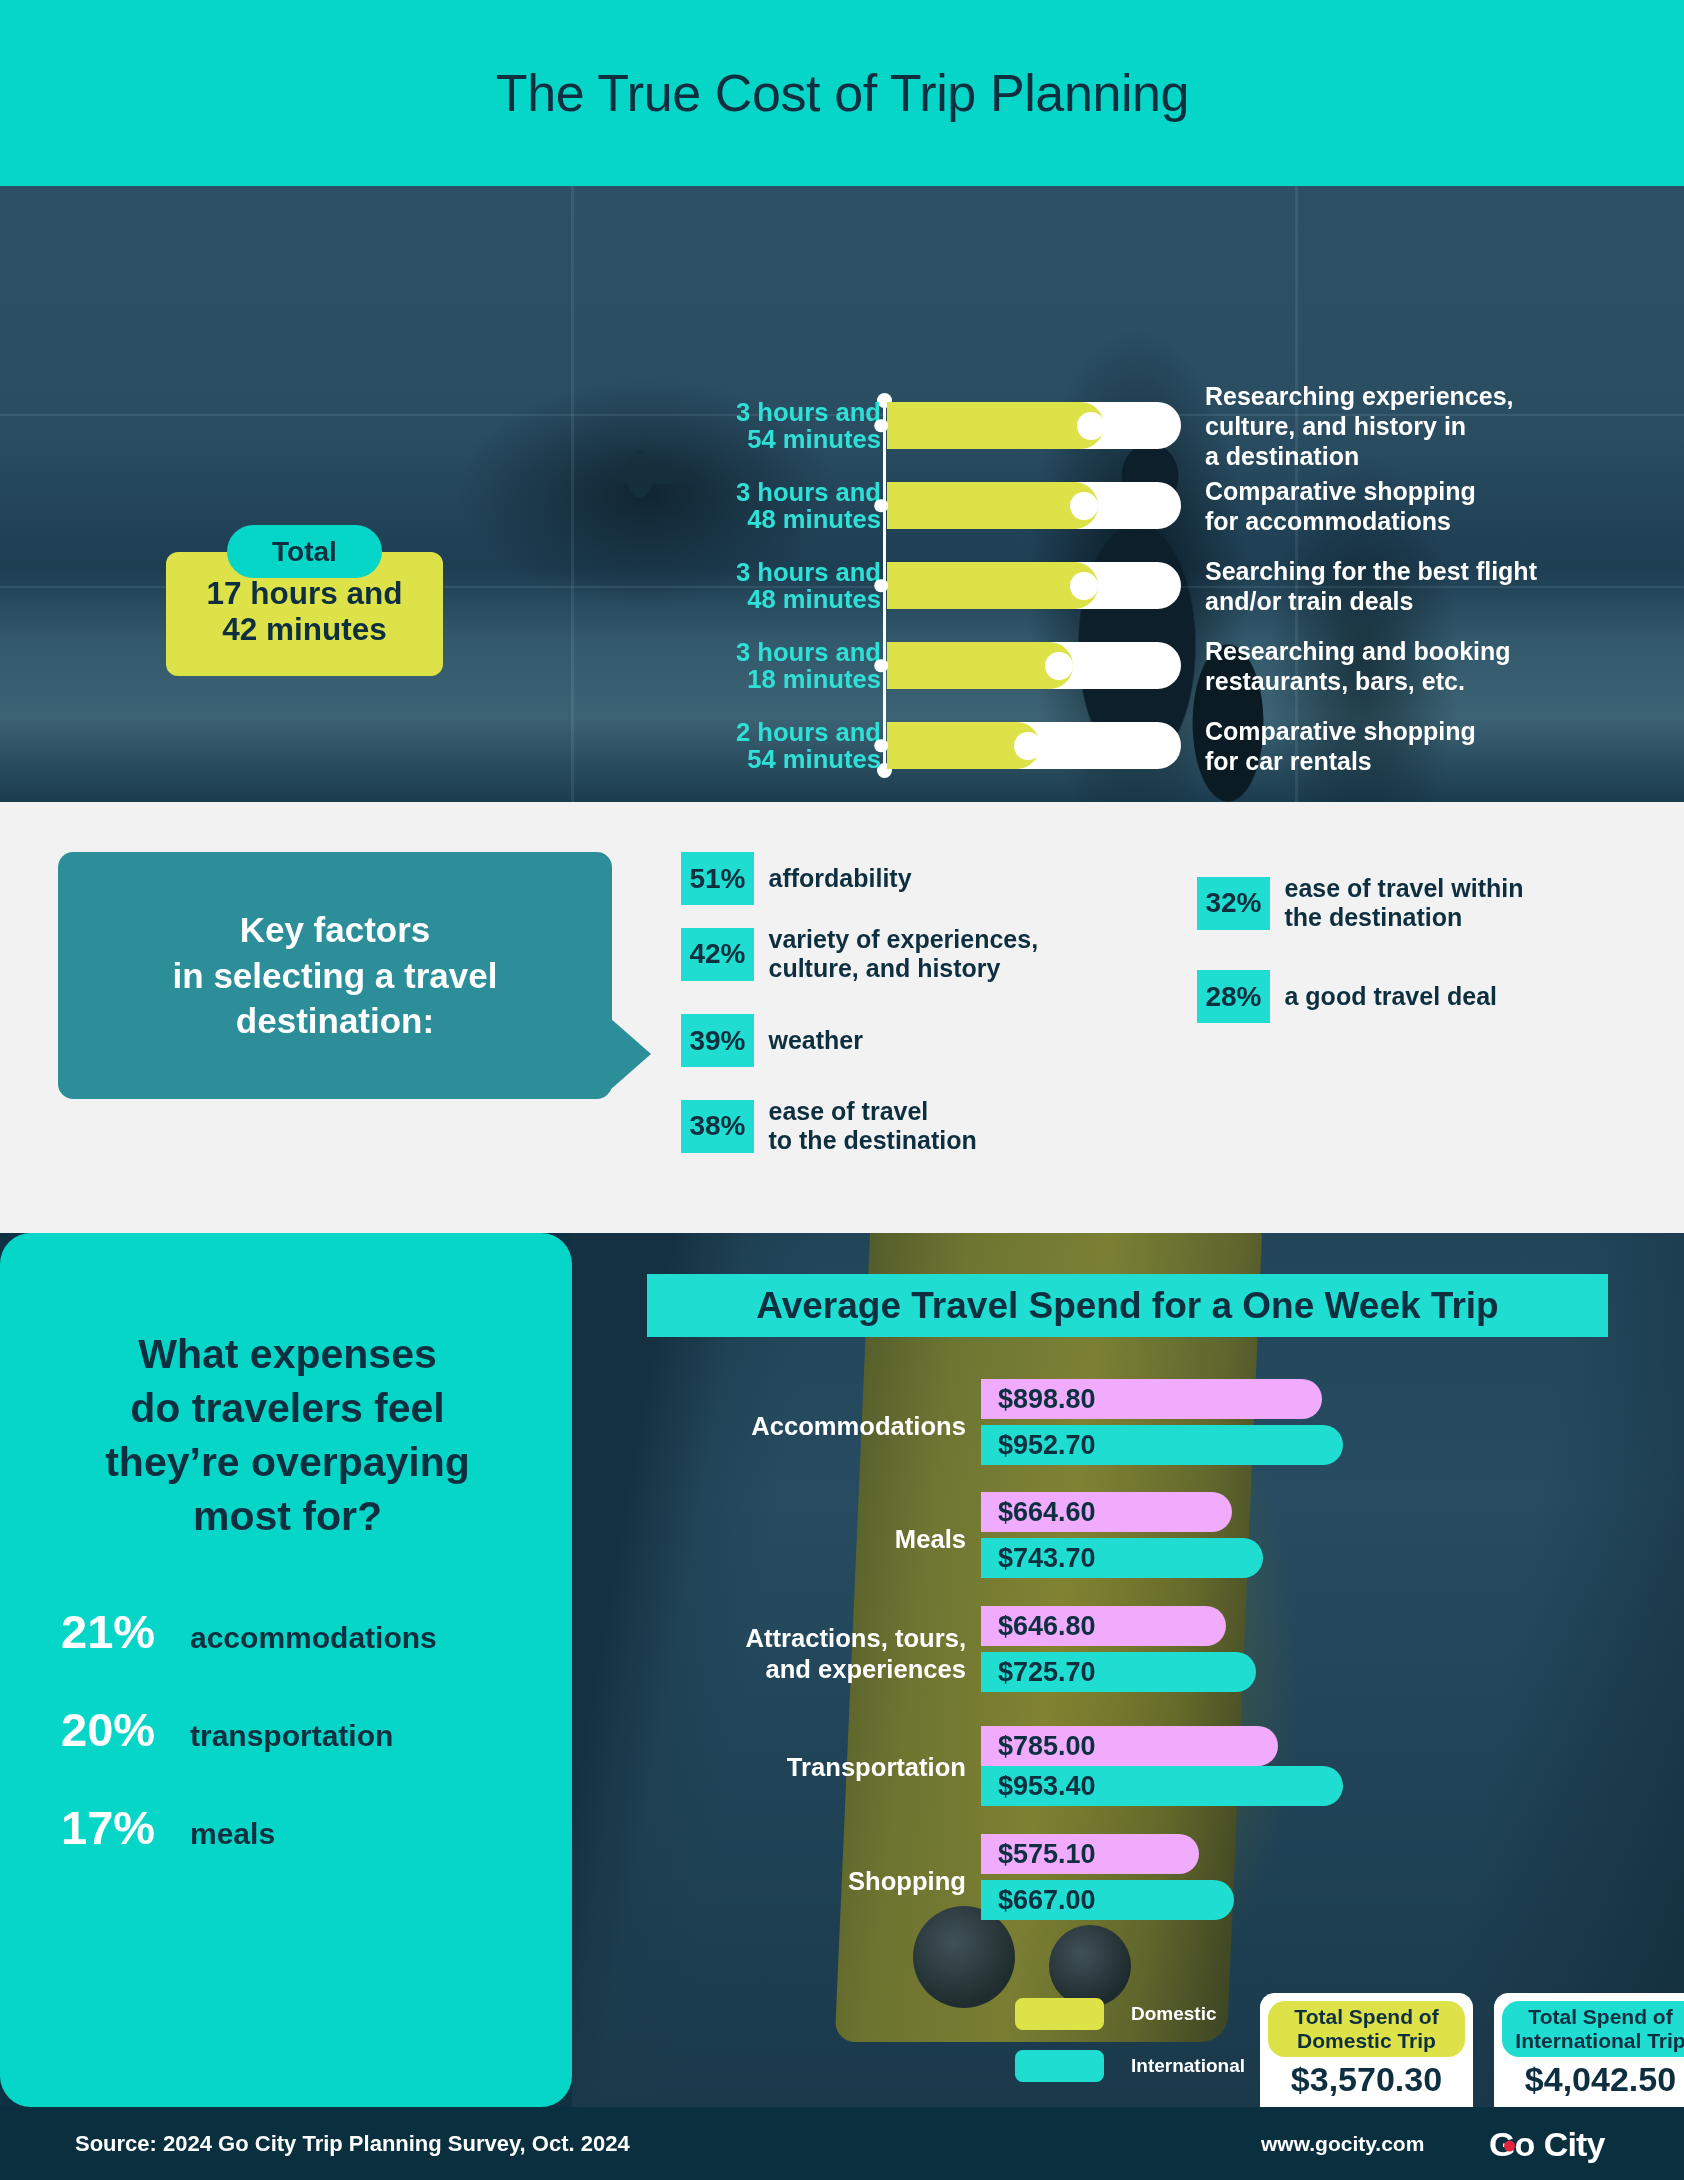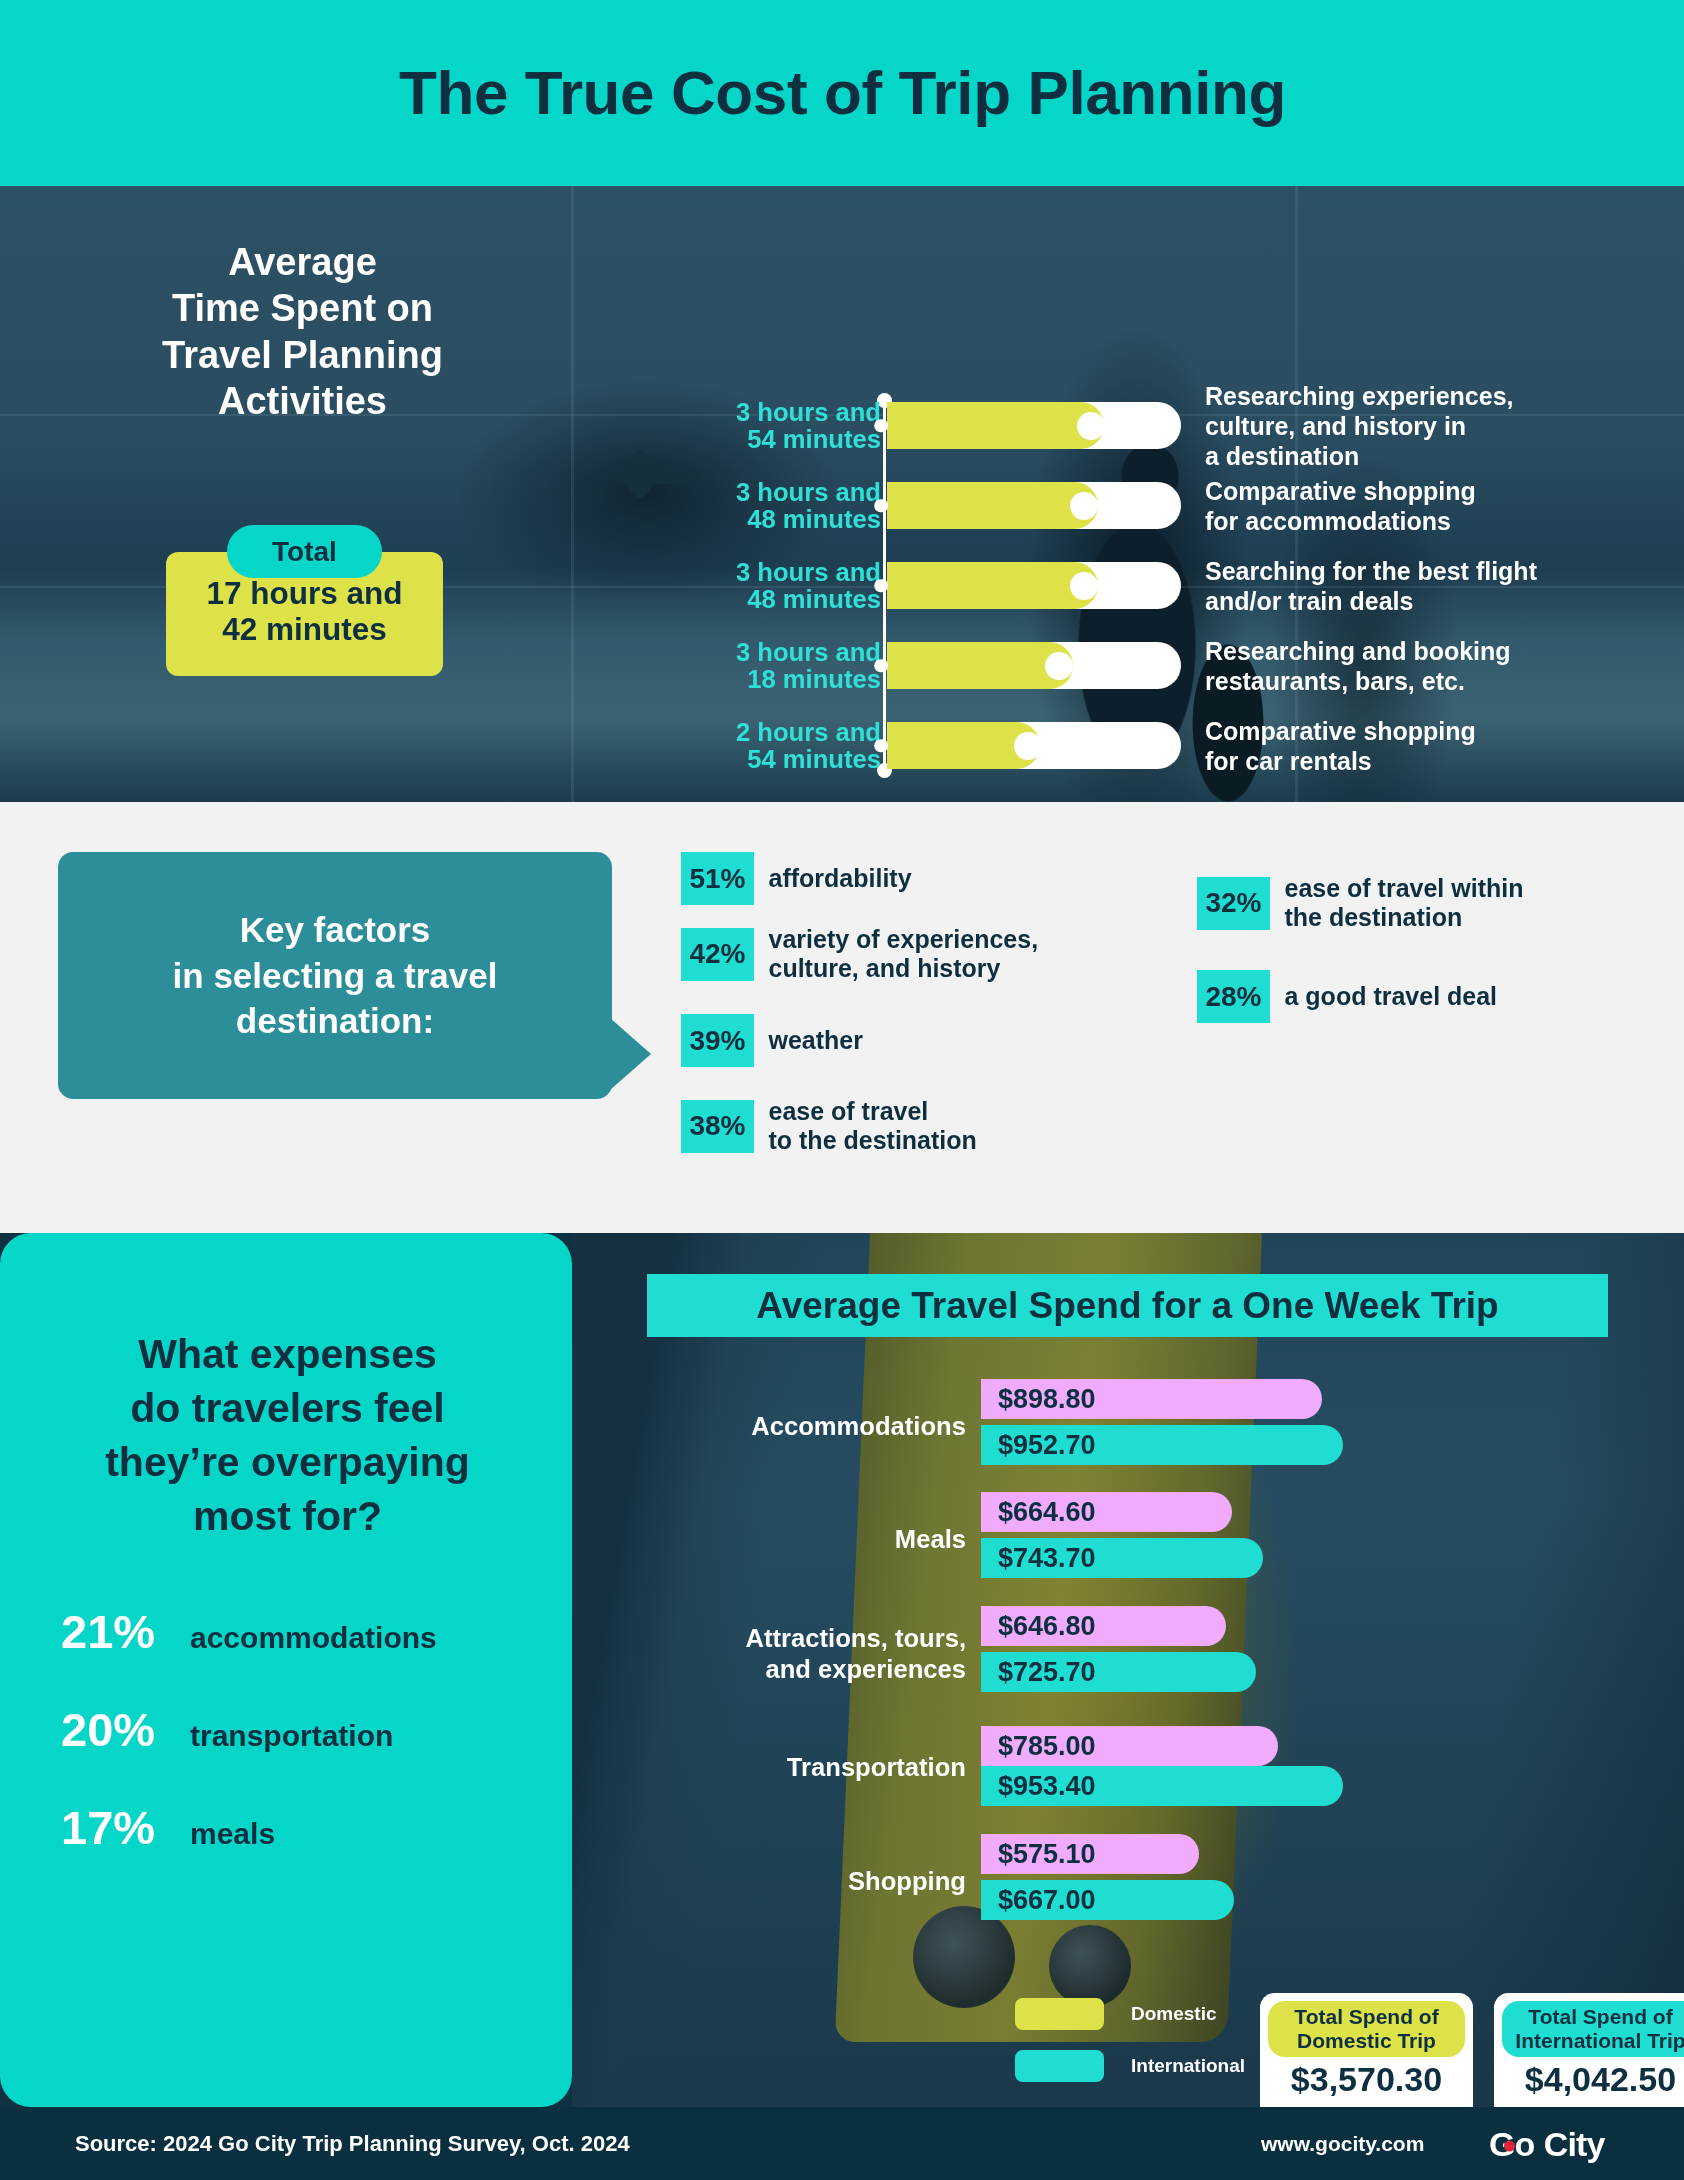--- a/index.html
+++ b/index.html
@@ -11,21 +11,21 @@
   }
   #page { position:relative; width:1685px; height:2181px; }
 
   
   .header {
     position:absolute; left:0; top:0; width:1685px; height:186px;
     background:#06D6C8;
     display:flex; align-items:center; justify-content:center;
   }
   .header-title {
-    font-size:62px; font-weight:bold; color:#0D2F40;
+    font-size:52px; font-weight:normal; color:#0D2F40;
     letter-spacing:-0.4px; line-height:1;
   }
 
   
   .sec-time {
     position:absolute; left:0; top:186px; width:1685px; height:617px;
     background:#22475C;
     overflow:hidden;
   }
   .photo-airport {
@@ -278,23 +278,20 @@
 
   <div class="sec-time">
     <div class="photo-airport"></div>
     <div class="glass-lines">
       <i style="left:571px;top:0;width:2.6px;height:617px;"></i>
       <i style="left:1295px;top:0;width:2.6px;height:617px;"></i>
       <i style="left:0;top:228px;width:1685px;height:1.7px;"></i>
       <i style="left:0;top:400px;width:1685px;height:1.7px;"></i>
     </div>
 
-    <div class="time-head">
-      Average<br>Time Spent on<br>Travel Planning<br>Activities
-    </div>
 
     <div class="total-wrap">
       <div class="total-pill">Total</div>
       <div class="total-box">
         <span>17 hours and<br>42 minutes</span>
       </div>
     </div>
 
     <div class="axis"></div>
     <div class="axis-cap" style="top:207px;"></div>

